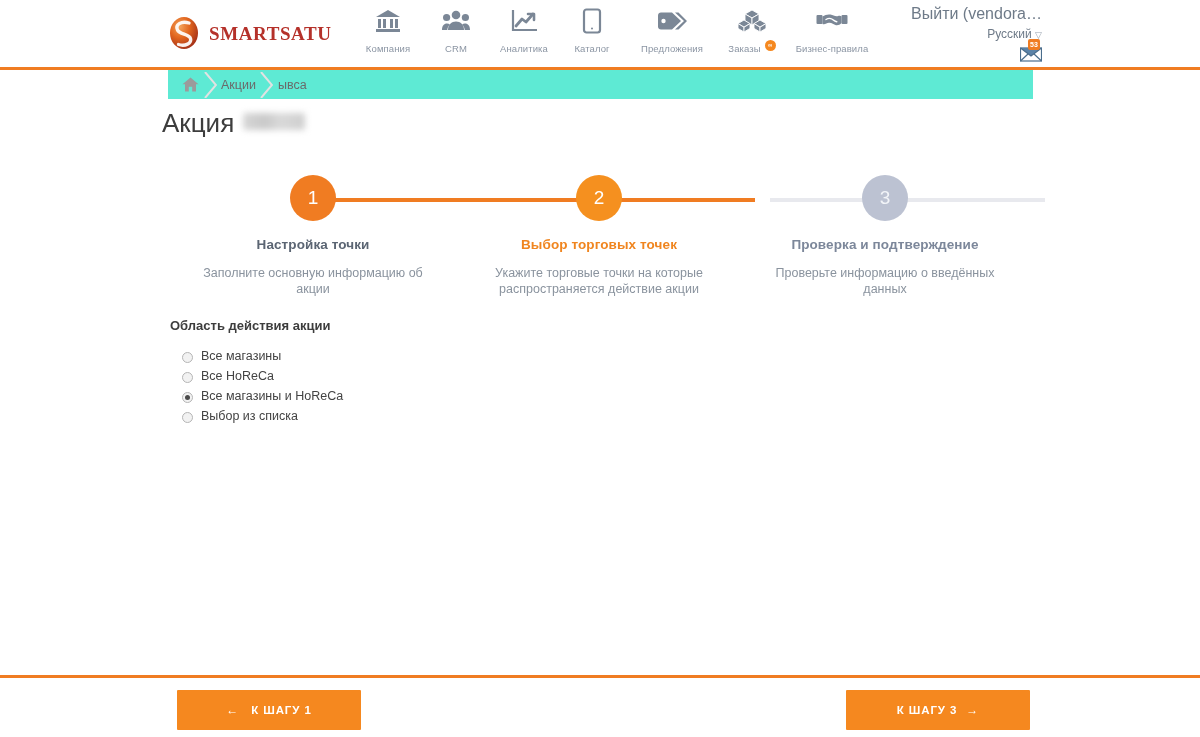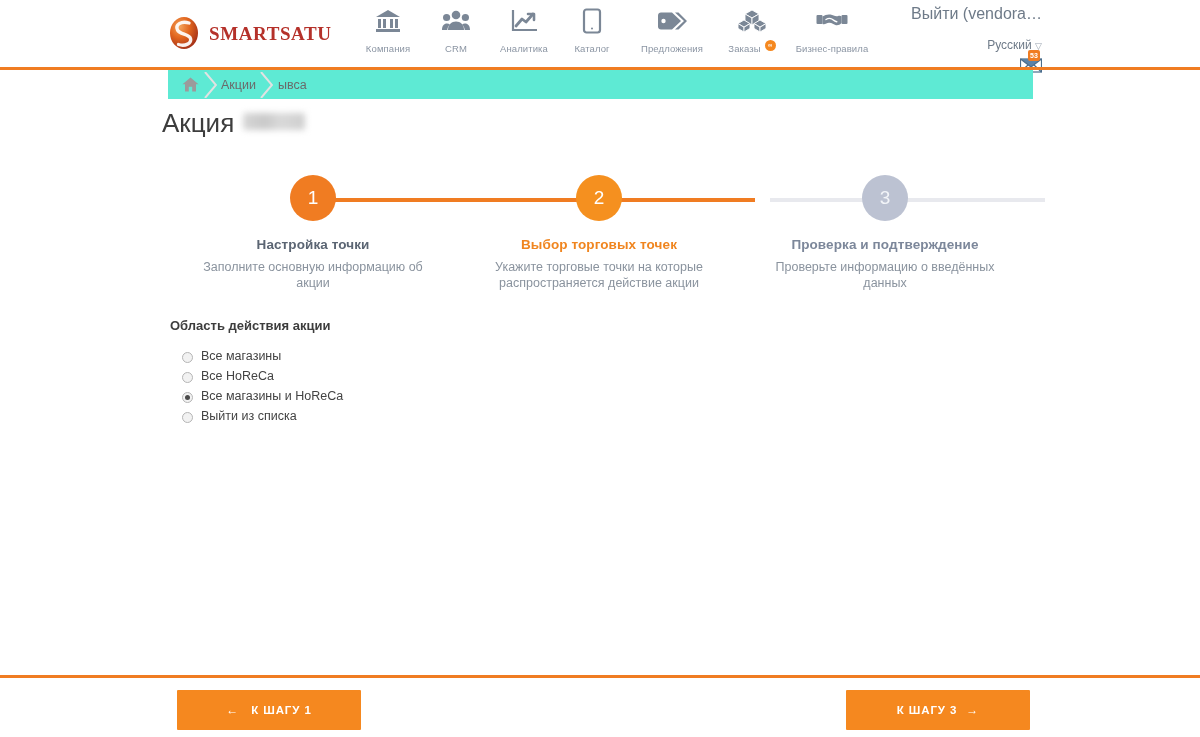--- a/index.html
+++ b/index.html
@@ -56,21 +56,21 @@
 
   .user-area {
     position:absolute; right:158px; top:5px; width:auto; text-align:right;
   }
   .user-logout {
     font-size:16px; color:#6e7a88; white-space:nowrap; cursor:pointer;
     display:block; line-height:18px;
   }
   .user-lang {
     font-size:12px; color:#6e7a88; white-space:nowrap; cursor:pointer;
-    display:block; line-height:18px; margin-top:13px;
+    display:block; line-height:18px; margin-top:2px;
   }
   .lang-caret { font-size:9px; color:#9aa4b0; }
   .mail-wrap {
     position:relative; display:inline-block; margin-top:2px; cursor:pointer;
     width:22px; height:18px;
   }
   .mail-badge {
     position:absolute; left:8px; top:-7px;
     background:#f07c22; color:#fff;
     font-size:7px; font-weight:bold; line-height:1;
@@ -127,21 +127,21 @@
   .step-circle.done { background:#f07c22; }
   .step-circle.active { background:#f5901f; }
   .step-circle.todo { background:#bcc2d2; color:#f2f4f8; }
   .step-title {
     margin-top:16px; font-size:13.5px; font-weight:bold; text-align:center;
     color:#5b6573; letter-spacing:0.1px;
   }
   .step-title.is-active { color:#f0851f; }
   .step-title.is-todo { color:#7c879a; }
   .step-desc {
-    margin-top:7px; font-size:12.5px; color:#8a939e; text-align:center;
+    margin-top:13px; font-size:12.5px; color:#8a939e; text-align:center;
     line-height:16px; max-width:235px;
   }
 
   
   .form-section { position:absolute; left:170px; top:318px; width:700px; }
   .form-legend {
     font-size:13px; font-weight:bold; color:#3d3d3d; margin:0 0 10px 0;
   }
   .radio-list { padding-left:12px; }
   .radio-row {
@@ -389,21 +389,21 @@
         <span class="radio-label">Все HoReCa</span>
       </label>
 
       <label class="radio-row checked">
         <span class="radio-mark"></span>
         <span class="radio-label">Все магазины и HoReCa</span>
       </label>
 
       <label class="radio-row">
         <span class="radio-mark"></span>
-        <span class="radio-label">Выйти из списка</span>
+        <span class="radio-label">Выбор из списка</span>
       </label>
 
     </div>
   </div>
 
   <div class="footer-rule"></div>
 
   <button class="btn btn-prev">
     <span class="btn-arrow">←</span>
     <span>К ШАГУ 1</span>

